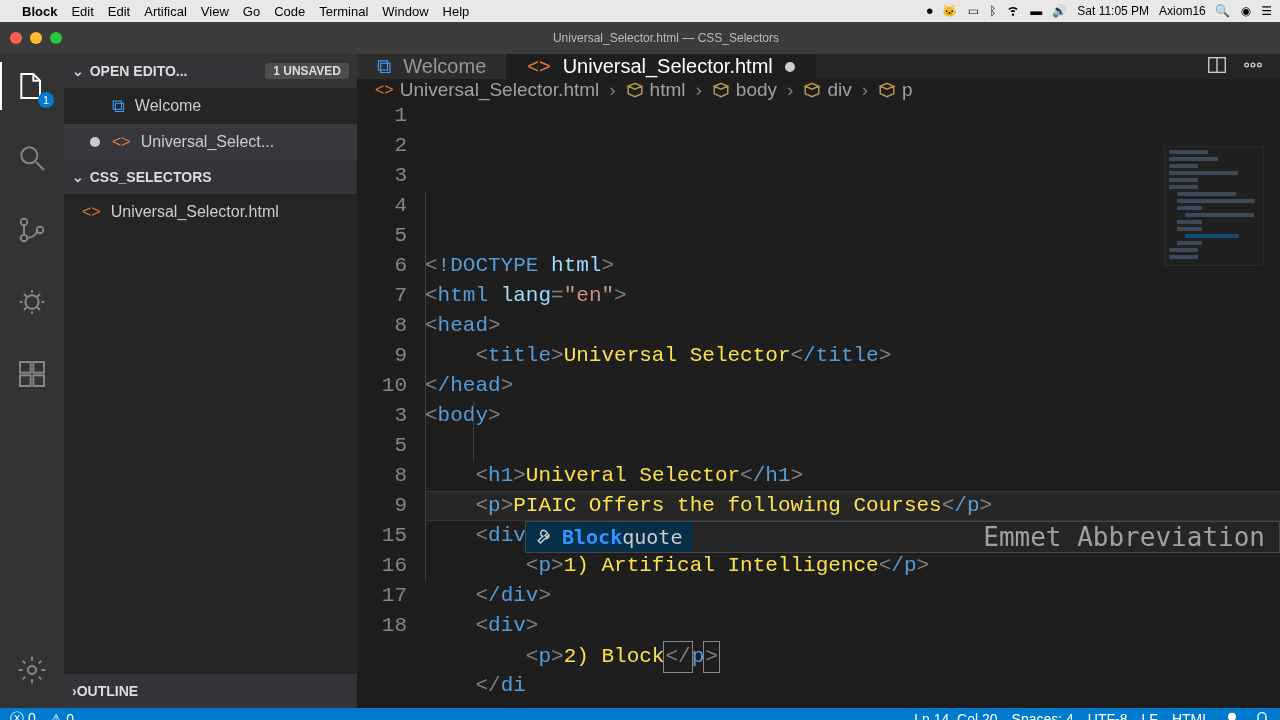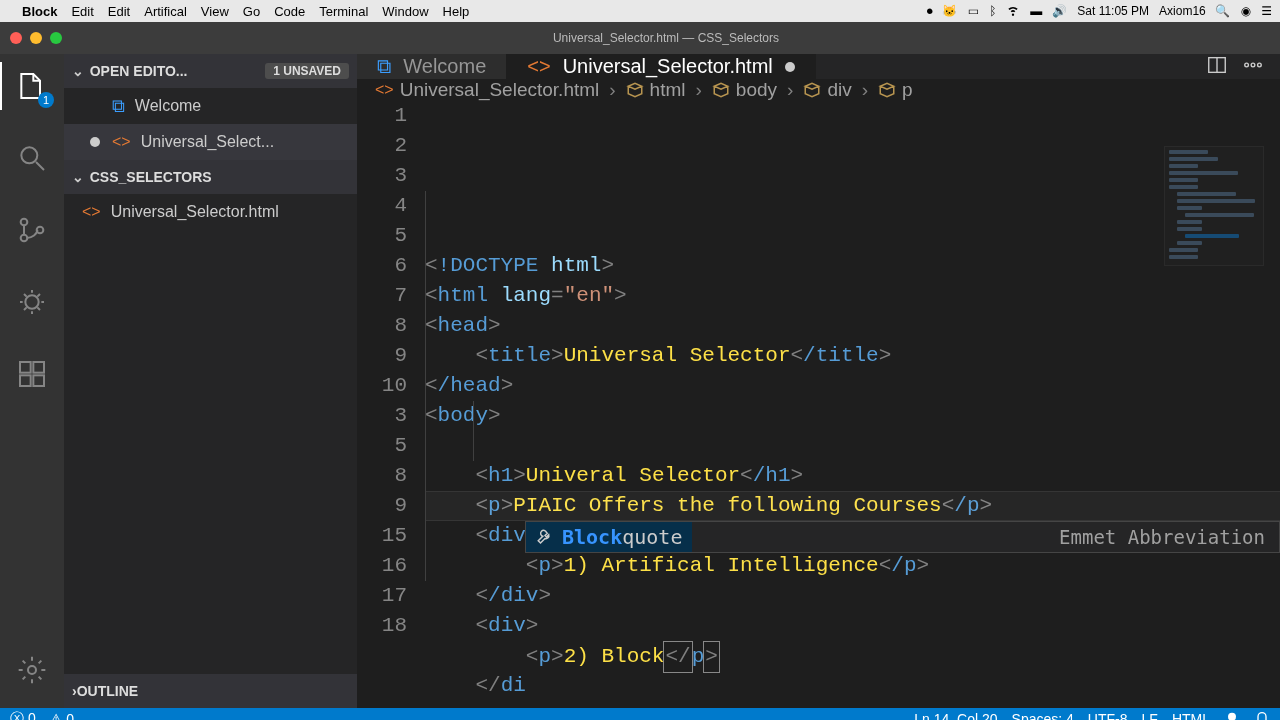--- a/index.html
+++ b/index.html
@@ -270,21 +270,21 @@
     display: flex;
     align-items: center;
     height: 100%;
     padding: 0 10px;
   }
   .suggest .item .match { color: #3794ff; font-weight: 600; }
   .suggest .item .rest { color: #ccc; }
   .suggest .hint {
     padding: 0 14px;
     color: #a0a0a0;
-    font-size: 19px;
+    font-size: 26px;
   }
   .suggest .wrench { width: 18px; height: 18px; margin-right: 8px; }
   .minimap {
     position: absolute;
     right: 16px;
     top: 92px;
     width: 100px;
     height: 120px;
     background: #202020;
     border: 1px solid #2a2a2a;

